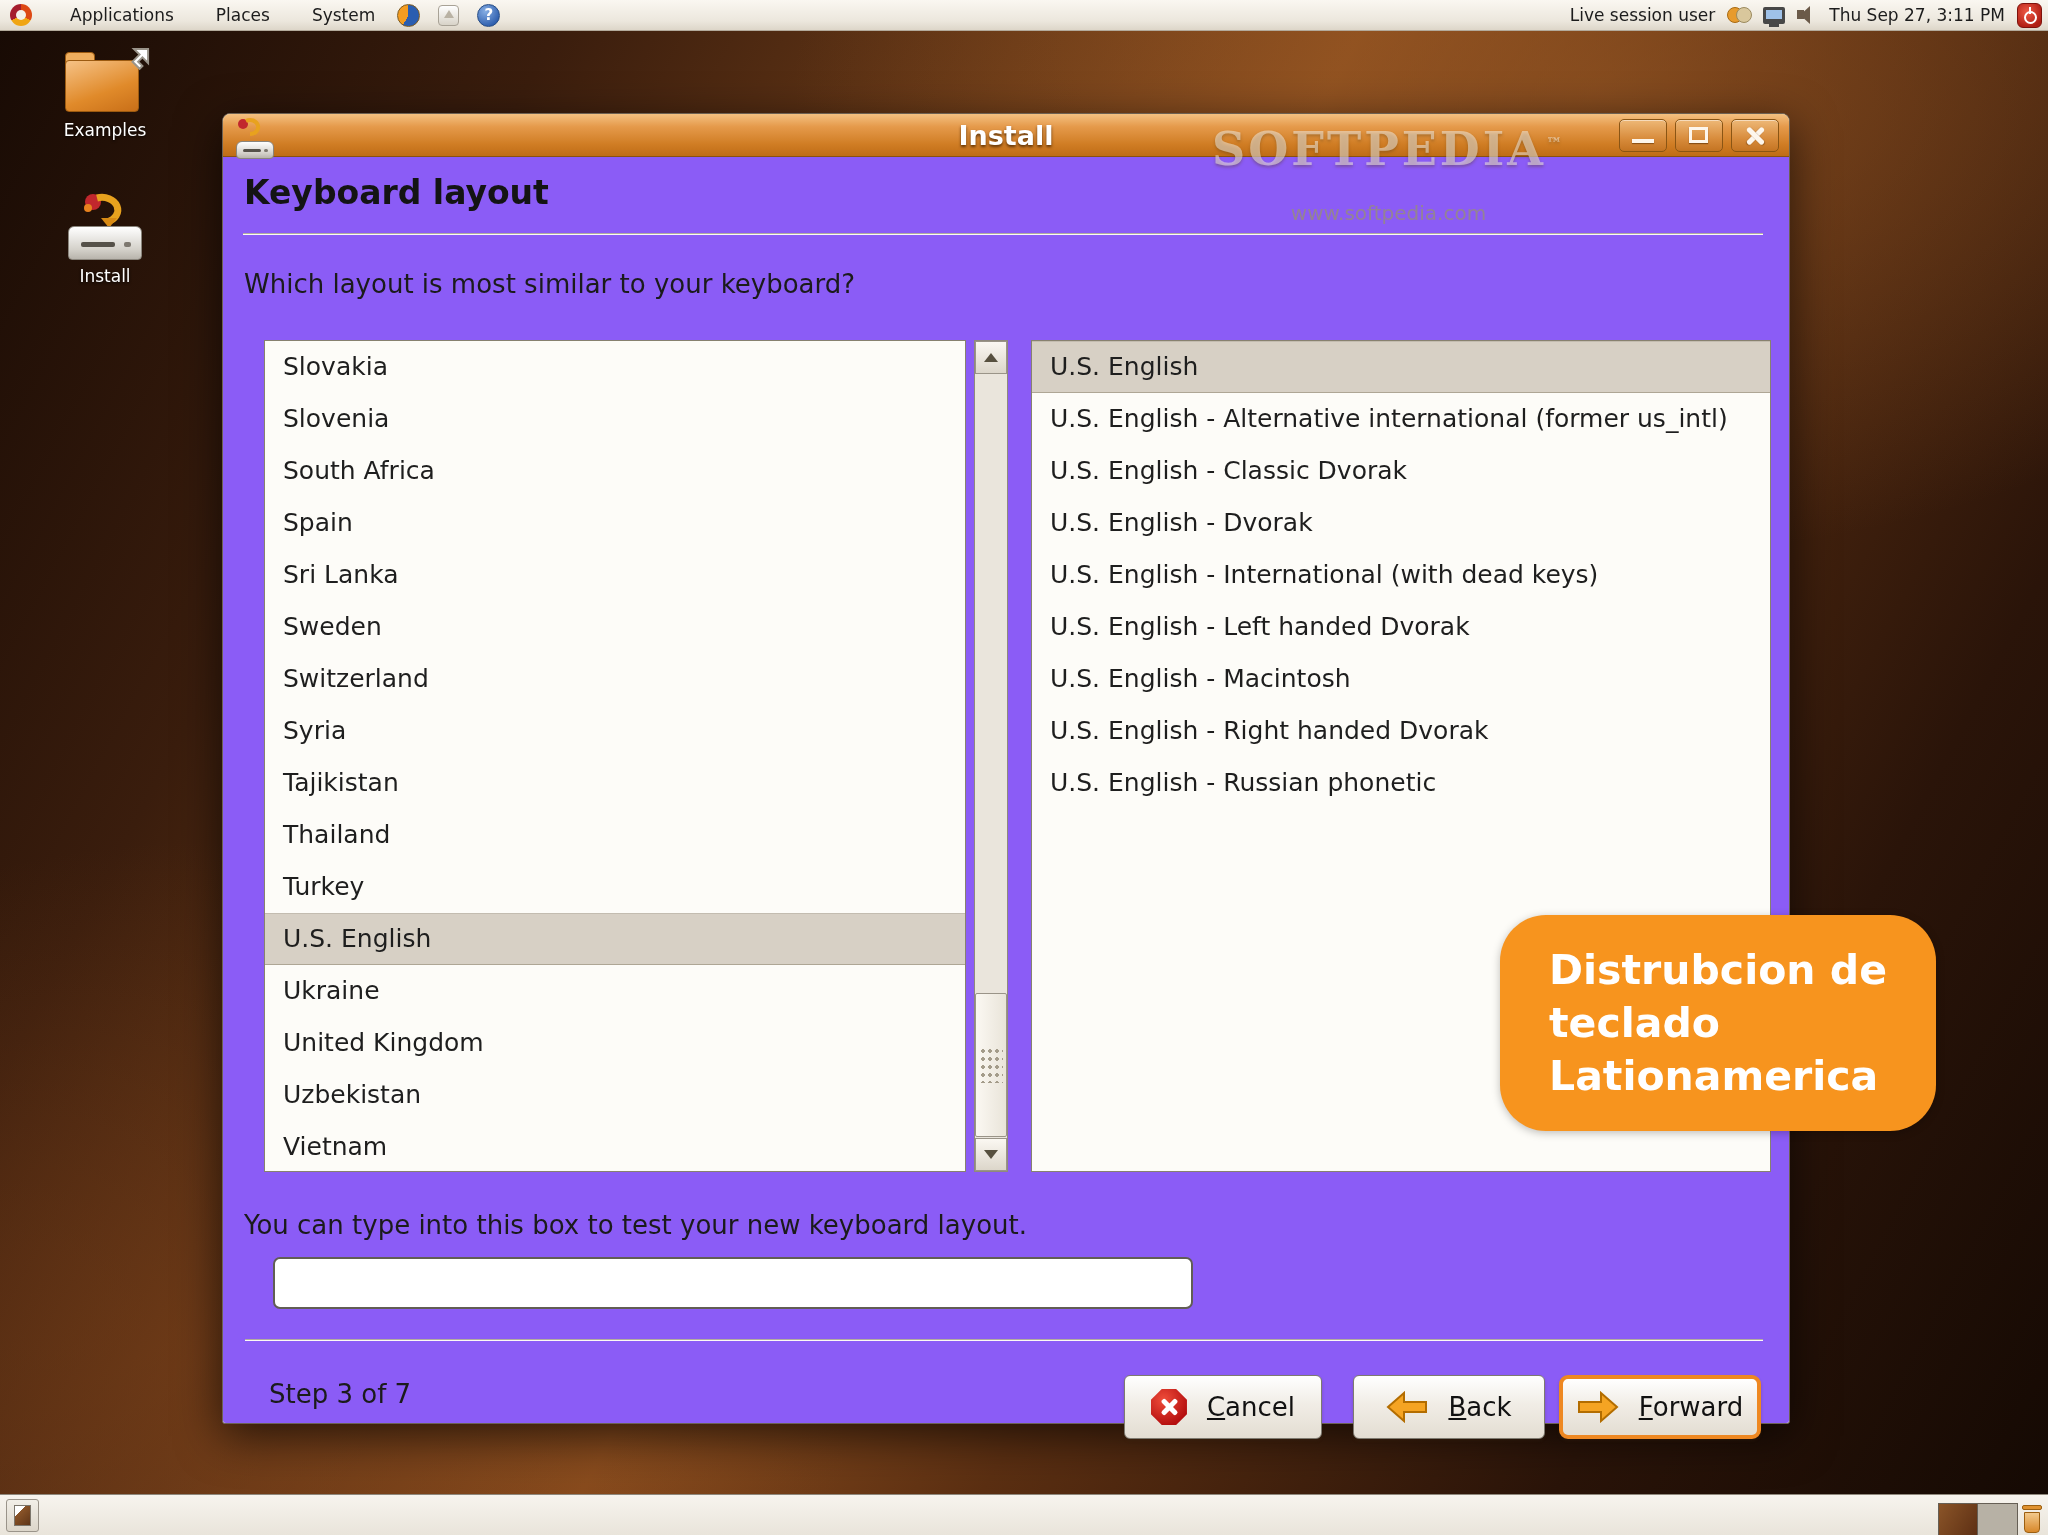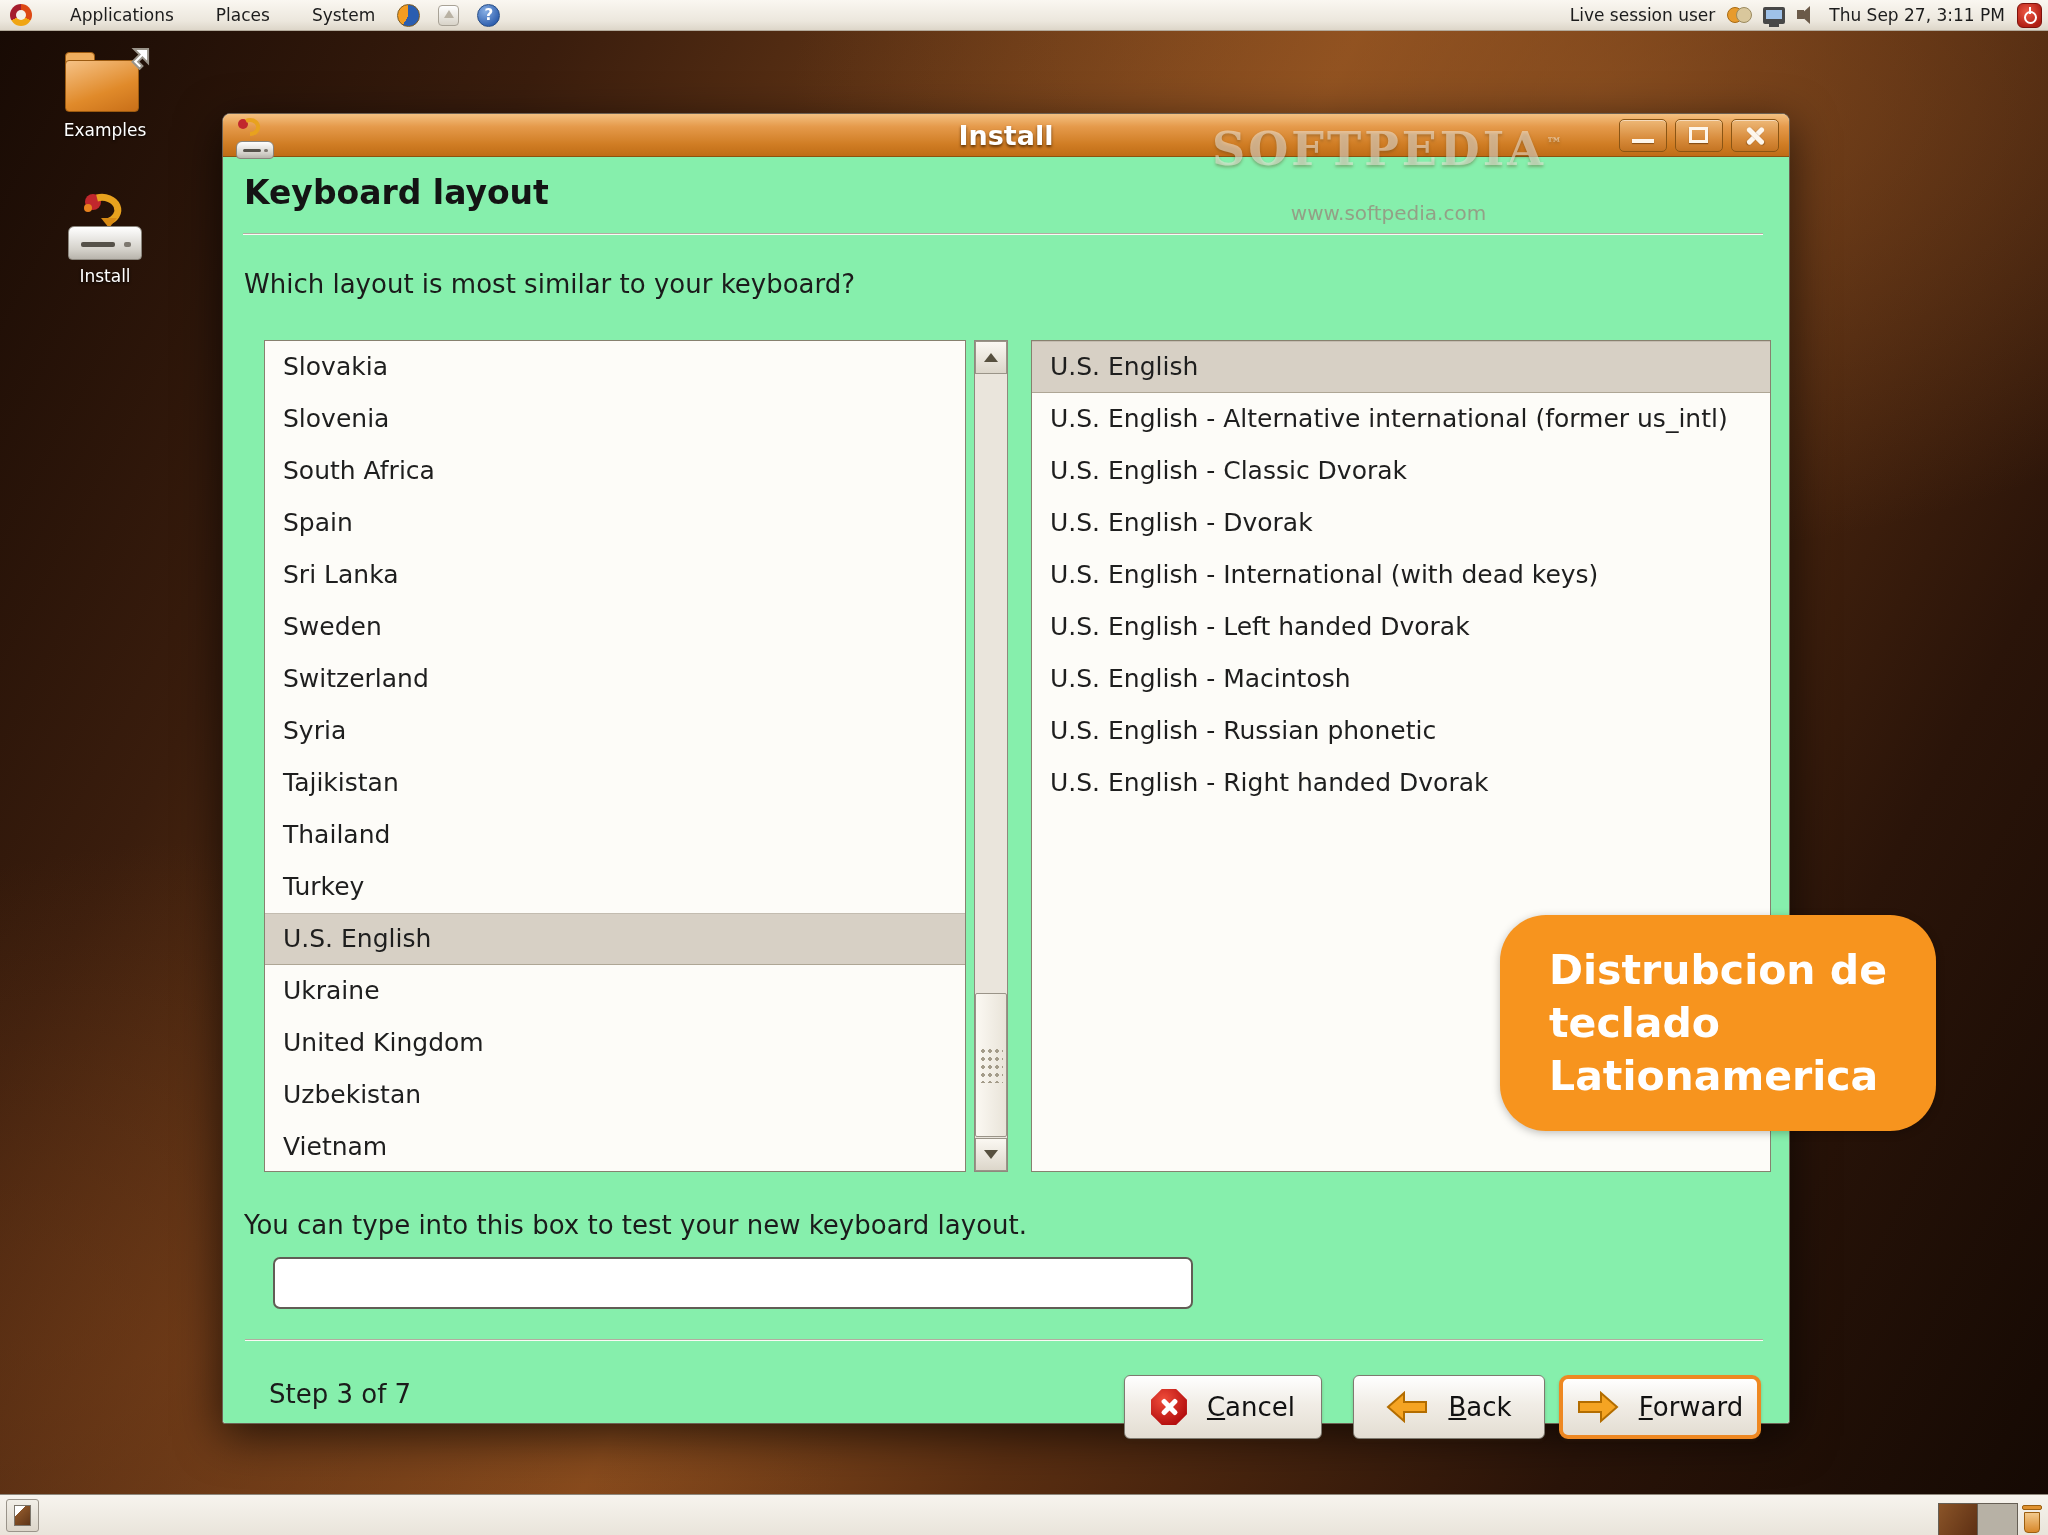--- a/index.html
+++ b/index.html
@@ -83,21 +83,21 @@
     background:linear-gradient(#eeb877,#d88c3c 60%,#c4742２);
     background:linear-gradient(#eeb877,#d88c3c 60%,#c47422);
     position:relative;box-shadow:inset 0 1px 0 rgba(255,255,255,.5);}
   .glyph-min{position:absolute;left:12px;bottom:8px;width:22px;height:4px;background:#fdf6ec;box-shadow:0 1px 1px rgba(90,45,0,.6);}
   .glyph-max{position:absolute;left:13px;top:7px;width:19px;height:16px;border:3px solid #fdf6ec;box-shadow:0 1px 1px rgba(90,45,0,.6);}
   .glyph-close{position:absolute;left:12px;top:5px;width:22px;height:22px;}
   .glyph-close::before,.glyph-close::after{content:"";position:absolute;left:9px;top:0;width:5px;height:22px;background:#fdf6ec;border-radius:2px;box-shadow:0 1px 1px rgba(90,45,0,.5);}
   .glyph-close::before{transform:rotate(45deg);}
   .glyph-close::after{transform:rotate(-45deg);}
 
-  .win-body{position:absolute;left:0;top:43px;right:0;bottom:0;background:#86efac;border-radius:0 0 3px 3px;text-decoration:underline;}
+  .win-body{position:absolute;left:0;top:43px;right:0;bottom:0;background:#8b5cf6;border-radius:0 0 3px 3px;text-decoration:underline;}
   .heading{position:absolute;left:21px;top:16px;font-size:33px;font-weight:bold;color:#141414;}
   .sep1{position:absolute;left:20px;right:26px;top:76px;height:2px;
     background:linear-gradient(#b3aca0,#b3aca0 50%,#fbf9f5 50%);}
   .question{position:absolute;left:21px;top:112px;font-size:26px;color:#1b1b1b;}
 
   .listbox{position:absolute;background:#fdfcf8;border:1px solid #87816f;overflow:hidden;}
   .list-left{left:41px;top:183px;width:702px;height:832px;}
   .list-right{left:808px;top:183px;width:740px;height:832px;}
   .row{height:52px;line-height:52px;padding-left:18px;font-size:25px;color:#1e1e1e;white-space:nowrap;overflow:hidden;}
   .row.selected{background:#d7d0c5;box-shadow:inset 0 1px 0 #c3bcb0, inset 0 -1px 0 #aea695;}
@@ -273,22 +273,22 @@
 
       <div class="listbox list-right">
 
       <div class="row selected">U.S. English</div>
           <div class="row">U.S. English - Alternative international (former us_intl)</div>
           <div class="row">U.S. English - Classic Dvorak</div>
           <div class="row">U.S. English - Dvorak</div>
           <div class="row">U.S. English - International (with dead keys)</div>
           <div class="row">U.S. English - Left handed Dvorak</div>
           <div class="row">U.S. English - Macintosh</div>
+          <div class="row">U.S. English - Right handed Dvorak</div>
           <div class="row">U.S. English - Russian phonetic</div>
-          <div class="row">U.S. English - Right handed Dvorak</div>
         </div>
 
       <div class="test-label">You can type into this box to test your new keyboard layout.</div>
       <input class="test-input" type="text" placeholder="" style="">
 
       <div class="sep2"></div>
       <div class="step">Step 3 of 7</div>
 
       <div class="btn btn-cancel">
         <div class="octagon"></div>

